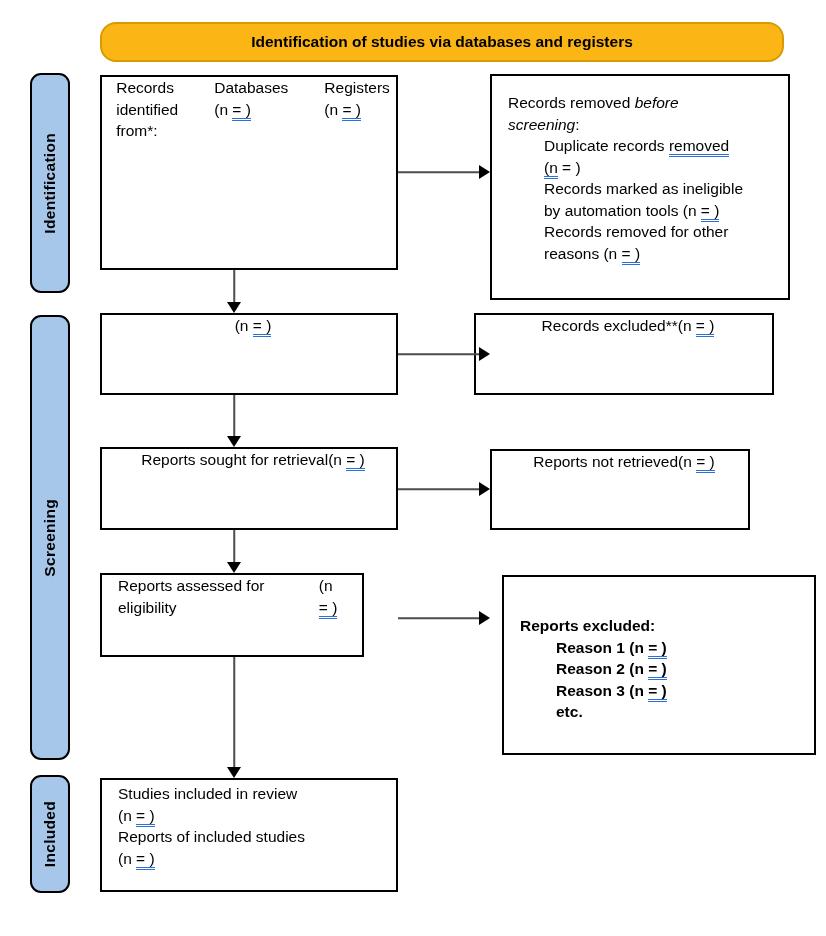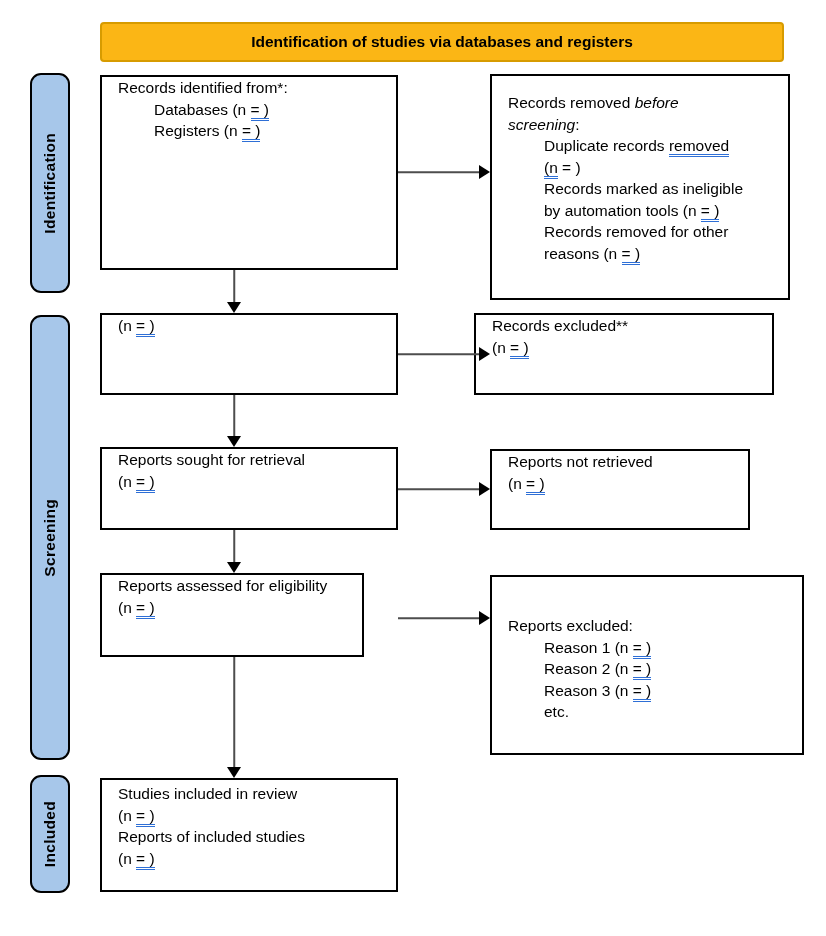--- a/index.html
+++ b/index.html
@@ -10,21 +10,21 @@
     --arrow-line:#4d4d4d;
   }
   *{box-sizing:border-box;margin:0;padding:0;}
   html,body{background:#ffffff;}
   body{font-family:"Liberation Sans","DejaVu Sans",sans-serif;color:#000;}
   .canvas{position:relative;width:826px;height:936px;background:#fff;overflow:hidden;}
 
   .banner{
     position:absolute;left:100px;top:22px;width:684px;height:40px;
     background:var(--banner-bg);border:2px solid var(--banner-border);
-    border-radius:4px;display:flex;align-items:center;justify-content:center;
+    border-radius:16px;display:flex;align-items:center;justify-content:center;
     font-weight:bold;font-size:15.5px;
   }
 
   .stage{
     position:absolute;left:30px;width:40px;
     background:var(--stage-bg);border:2px solid #000;border-radius:11px;
     display:flex;align-items:center;justify-content:center;
   }
   .stage-label{
     writing-mode:vertical-rl;transform:rotate(180deg);
@@ -32,34 +32,34 @@
   }
   .stage-identification{top:73px;height:220px;}
   .stage-screening{top:315px;height:445px;}
   .stage-included{top:775px;height:118px;}
 
   .box{
     position:absolute;background:#fff;border:2px solid #000;
     font-size:15.5px;line-height:21.5px;
   }
   .box .inner{padding:0 8px 0 16px;}
-  .vcenter{display:flex;flex-direction:column;height:100%;}
+  .vcenter{display:flex;flex-direction:row;justify-content:center;height:100%;}
   .indent{padding-left:36px;}
   em{font-style:italic;}
   .nfield{border-bottom:3px double var(--field-blue);white-space:pre;}
 
   .box-identified{left:100px;top:75px;width:298px;height:195px;}
   .box-removed{left:490px;top:74px;width:300px;height:226px;}
   .box-removed .inner{padding-top:16px;}
   .box-screened{left:100px;top:313px;width:298px;height:82px;}
   .box-rec-excluded{left:474px;top:313px;width:300px;height:82px;}
   .box-sought{left:100px;top:447px;width:298px;height:83px;}
   .box-not-retrieved{left:490px;top:449px;width:260px;height:81px;}
   .box-assessed{left:100px;top:573px;width:264px;height:84px;}
-  .box-rep-excluded{left:490px;top:575px;width:314px;height:180px;}
+  .box-rep-excluded{left:502px;top:575px;width:314px;height:180px;font-weight:bold;}
   .box-rep-excluded .inner{padding-top:38px;}
   .box-included{left:100px;top:778px;width:298px;height:114px;}
   .box-included .inner{padding-top:3px;}
 
   .arrow-down{position:absolute;width:16px;}
   .arrow-down .shaft{position:absolute;left:50%;transform:translateX(-50%);top:0;bottom:9px;width:1.5px;background:var(--arrow-line);}
   .arrow-down .head{position:absolute;bottom:0;left:50%;transform:translateX(-50%);width:0;height:0;
     border-left:7px solid transparent;border-right:7px solid transparent;border-top:11px solid #000;}
   .arrow-right{position:absolute;height:16px;}
   .arrow-right .shaft{position:absolute;top:50%;transform:translateY(-50%);left:0;right:9px;height:1.5px;background:var(--arrow-line);}

